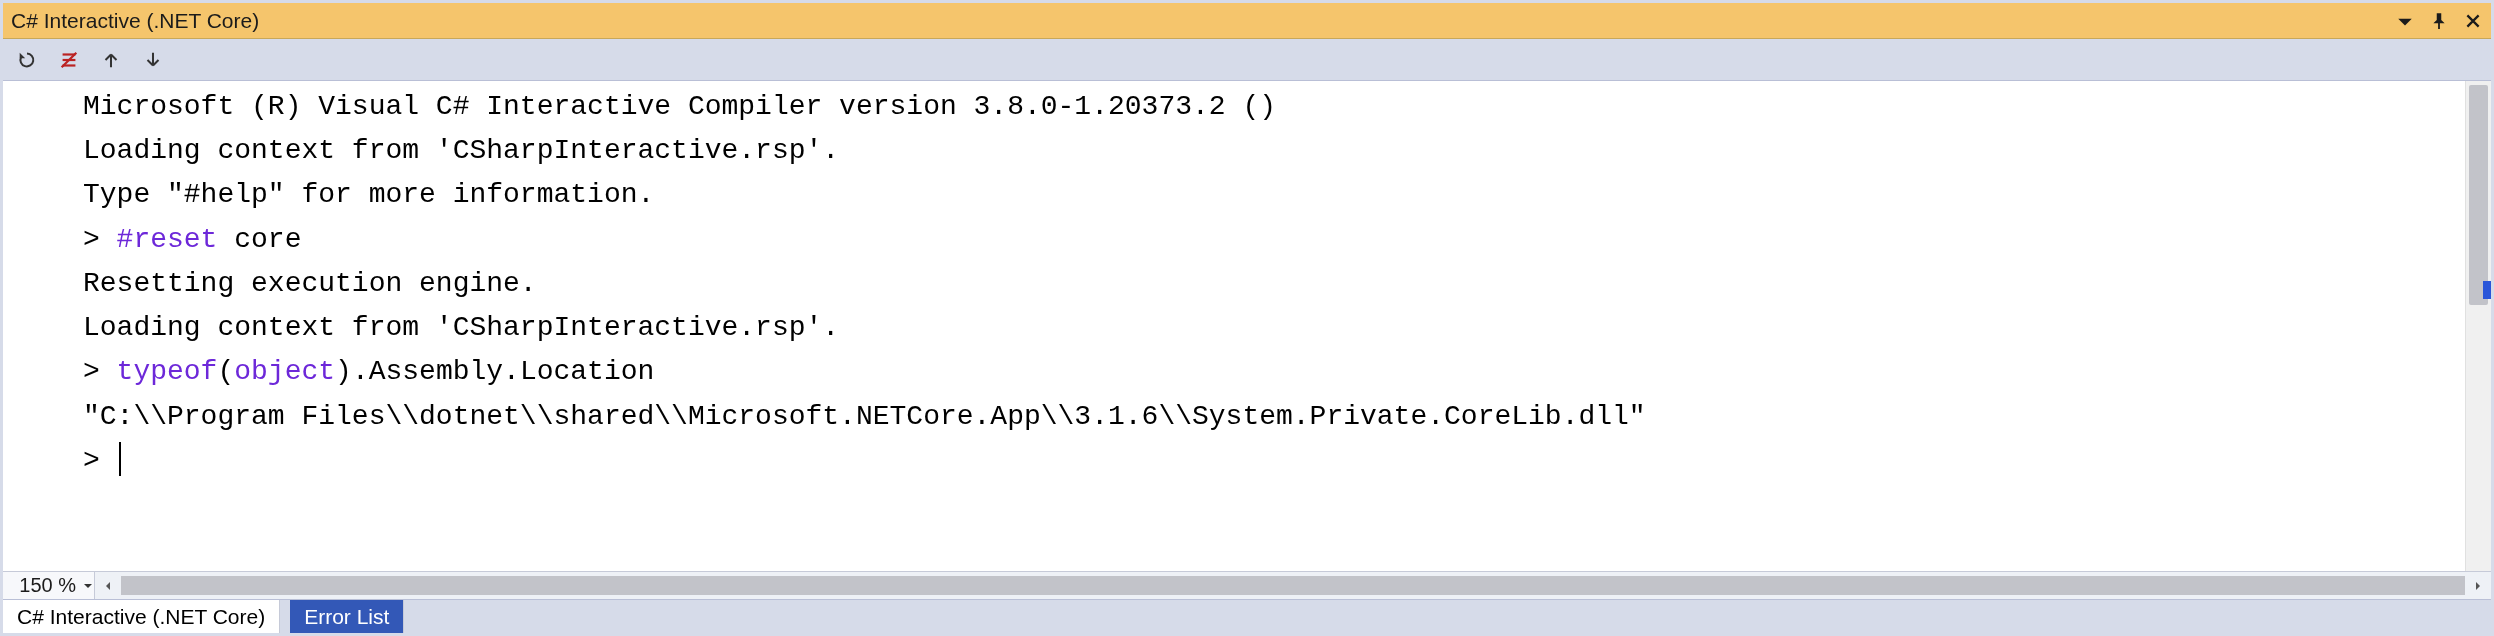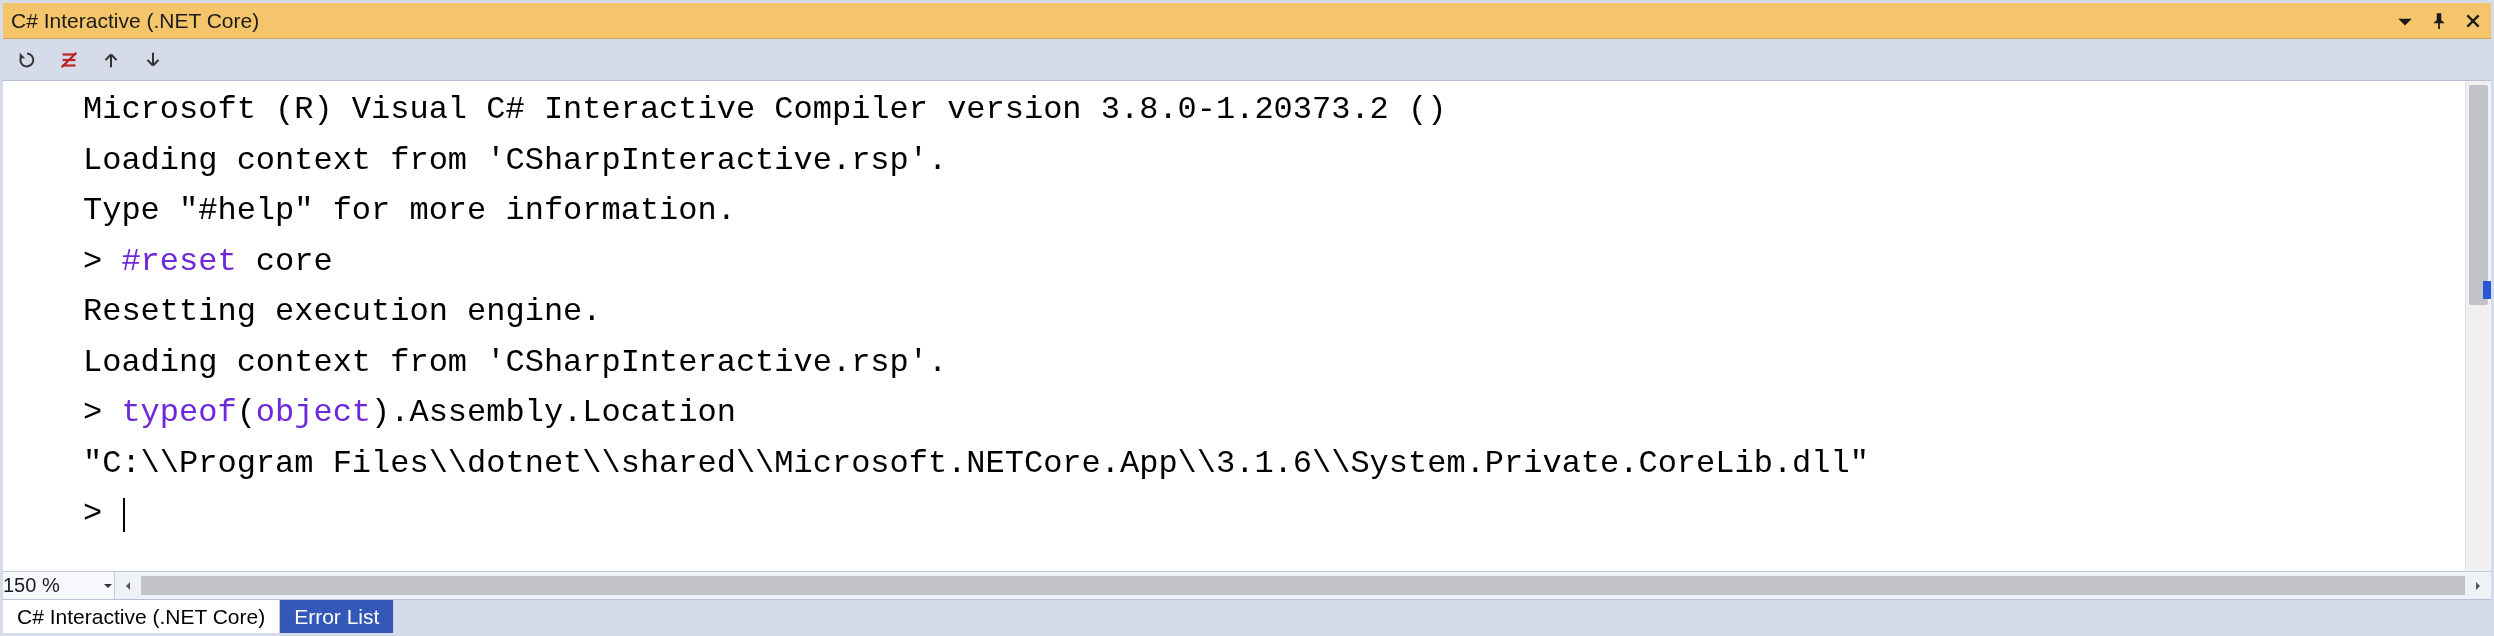--- a/index.html
+++ b/index.html
@@ -40,21 +40,21 @@
     flex: 1;
     display: flex;
     background: #ffffff;
     position: relative;
     overflow: hidden;
   }
   .console {
     flex: 1;
     background: #ffffff;
     font-family: Consolas, "Courier New", monospace;
-    font-size: 32px;
+    font-size: 28px;
     line-height: 1.58;
     color: #000000;
     padding: 4px 0 4px 80px;
     white-space: pre;
     overflow: hidden;
   }
   .console .kw { color: #6d28d9; }
   .console .cursor {
     display: inline-block;
     width: 2px;
@@ -85,24 +85,24 @@
 
   
   .bottomstrip {
     height: 28px;
     display: flex;
     align-items: stretch;
     background: #eef1f6;
     border-top: 1px solid #c6cad8;
   }
   .zoom {
-    width: 112px;
-    display: flex;
-    align-items: center;
-    justify-content: space-between;
+    width: 92px;
+    display: flex;
+    align-items: center;
+    justify-content: flex-end;
     font-size: 20px;
     color: #1b1b1b;
     border-right: 1px solid #c6cad8;
     gap: 6px;
     background: #f7f8fb;
   }
   .zoom svg { width: 12px; height: 12px; }
   .hscroll {
     flex: 1;
     background: #eef1f6;
@@ -140,20 +140,21 @@
     cursor: pointer;
     border-right: 1px solid #c6cad8;
   }
   .tab.active {
     background: #ffffff;
     color: #000;
   }
   .tab.inactive {
     background: #3358b7;
     color: #ffffff;
+    margin-left: 10px;
   }
 </style>
 </head>
 <body>
 
 <div class="titlebar">
   <span class="title">C# Interactive (.NET Core)</span>
   <div class="controls">
     <span class="ctrl">
       <svg viewBox="0 0 16 16">

